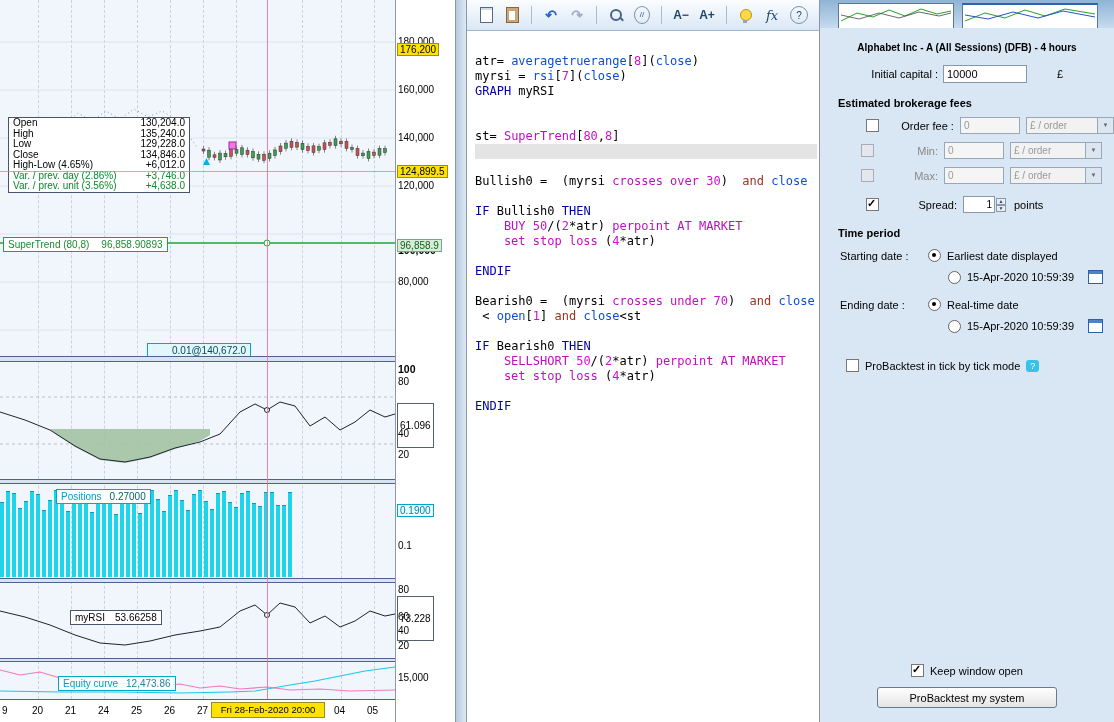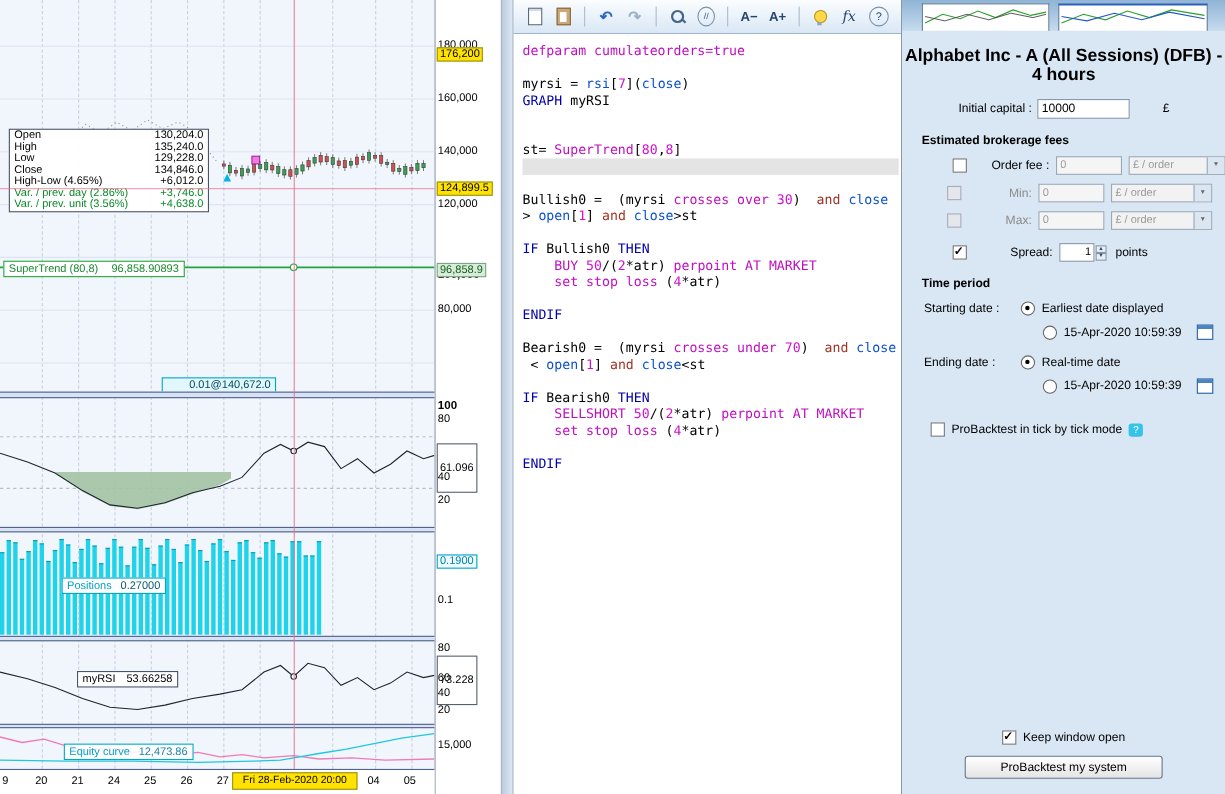--- a/index.html
+++ b/index.html
@@ -34,21 +34,21 @@
   .info-box{position:absolute;left:8px;top:117px;width:180px;background:rgba(255,255,255,.95);border:1px solid #49546a;z-index:3;font-size:10px;}
   .ib-row{display:flex;justify-content:space-between;padding:0 4px;line-height:10.5px;}
   .ib-row.g{color:#0a8a2a;}
   .ib-l{white-space:nowrap;}
   .ib-v{white-space:nowrap;}
 
   .chart-tag{position:absolute;font-size:10px;background:#fff;border:1px solid #49546a;padding:0 4px;height:13px;line-height:13px;white-space:nowrap;z-index:4;}
   .st-tag{left:3px;top:237px;border-color:#23a33c;color:#1c8a33;}
   .st-tag .val{margin-left:12px;}
   .trade-tag{left:147px;top:343px;border-color:#00a8c8;background:#e2f7fc;color:#054a5e;padding-left:24px;}
-  .pos-tag{left:56px;top:489px;border-color:#00a8c8;margin-top:36px;}
+  .pos-tag{left:56px;top:489px;border-color:#00a8c8;}
   .pos-tag .nm{color:#00a0c4;}
   .pos-tag .val{margin-left:8px;color:#0a5a6e;}
   .myrsi-tag{left:70px;top:610px;}
   .myrsi-tag .val{margin-left:10px;}
   .eq-tag{left:58px;top:676px;border-color:#00a8c8;background:rgba(255,255,255,.88);}
   .eq-tag .nm{color:#00a0c4;}
   .eq-tag .val{margin-left:8px;color:#1d87a5;}
 
   .hgrid{stroke:#dde4f2;stroke-width:1;}
   .dotted-history{stroke:#8a93a8;fill:none;stroke-dasharray:1,3;}
@@ -96,21 +96,21 @@
   .c-kw{color:#0000a8;}
   .c-lg{color:#a03324;}
   .c-id,.c-op{color:#000;}
 
   
   .settings{width:294px;flex:none;background:#d9e6f3;display:flex;flex-direction:column;font-size:11px;color:#000;}
   .tabbar{height:28px;flex:none;background:linear-gradient(#8fb4d6,#c6dbee);display:flex;align-items:flex-end;padding-left:18px;gap:8px;}
   .tab{background:#fff;border:1px solid #5a7896;border-bottom:none;height:25px;box-sizing:border-box;overflow:hidden;cursor:pointer;}
   .tab.t1{width:116px;}
   .tab.t2{width:136px;border-top:2px solid #2a62b8;}
-  .s-title{margin-top:14px;text-align:center;font-weight:bold;font-size:16px;}
+  .s-title{margin-top:14px;text-align:center;font-weight:bold;font-size:10px;}
   .cap-row{display:flex;align-items:center;margin:12px 0 0 34px;}
   .cap-label{width:84px;text-align:right;margin-right:5px;}
   .cap-input{width:76px;height:14px;border:1px solid #8798aa;font-size:11px;padding:1px 3px;background:#fff;}
   .cap-cur{margin-left:30px;}
   .s-heading{font-weight:bold;margin:14px 0 4px 18px;}
   .fee-row{display:flex;align-items:center;margin:4px 0 4px 46px;}
   .fee-row.indent{margin-left:41px;}
   .fee-row.indent .fee-label{width:58px;color:#8a8a8a;}
   .fee-label{width:72px;text-align:right;margin-right:0;}
   .fee-input{width:52px;height:13px;border:1px solid #98a8b8;background:#f5f5f5;color:#9a9a9a;font-size:10px;padding:1px 3px;margin-left:6px;}
@@ -447,31 +447,30 @@
       <span class="tbi glyph af">A−</span>
       <span class="tbi glyph af">A+</span>
       <span class="tb-sep"></span>
       <span class="tbi">
           <span class="ic-bulb"></span>
         </span>
       <span class="tbi glyph fx">fx</span>
       <span class="tbi glyph help">?</span>
     </div>
     <div class="code" id="code-area">
-        <div class="cl"><span class="c-mag">defparam cumulateorders=true</span></div>
-        <div class="cl">&nbsp;</div>
+        <div class="cl">&nbsp;</div>
+        <div class="cl"><span class="c-id">atr= </span><span class="c-fn">averagetruerange</span><span class="c-op">[</span><span class="c-num">8</span><span class="c-op">](</span><span class="c-fn">close</span><span class="c-op">)</span></div>
         <div class="cl"><span class="c-id">myrsi = </span><span class="c-fn">rsi</span><span class="c-op">[</span><span class="c-num">7</span><span class="c-op">](</span><span class="c-fn">close</span><span class="c-op">)</span></div>
         <div class="cl"><span class="c-kw">GRAPH</span><span class="c-id"> myRSI</span></div>
         <div class="cl">&nbsp;</div>
         <div class="cl">&nbsp;</div>
         <div class="cl"><span class="c-id">st= </span><span class="c-mag">SuperTrend</span><span class="c-op">[</span><span class="c-num">80</span><span class="c-op">,</span><span class="c-num">8</span><span class="c-op">]</span></div>
         <div class="cl hl">&nbsp;</div>
         <div class="cl">&nbsp;</div>
         <div class="cl"><span class="c-id">Bullish0 =  (myrsi </span><span class="c-mag">crosses over </span><span class="c-num">30</span><span class="c-op">)  </span><span class="c-lg">and</span><span class="c-fn"> close</span></div>
-        <div class="cl"><span class="c-op">&gt; </span><span class="c-fn">open</span><span class="c-op">[</span><span class="c-num">1</span><span class="c-op">] </span><span class="c-lg">and</span><span class="c-fn"> close</span><span class="c-op">&gt;</span><span class="c-id">st</span></div>
         <div class="cl">&nbsp;</div>
         <div class="cl"><span class="c-kw">IF</span><span class="c-id"> Bullish0 </span><span class="c-kw">THEN</span></div>
         <div class="cl"><span class="c-mag">    BUY </span><span class="c-num">50</span><span class="c-op">/(</span><span class="c-num">2</span><span class="c-op">*</span><span class="c-id">atr</span><span class="c-op">) </span><span class="c-mag">perpoint AT MARKET</span></div>
         <div class="cl"><span class="c-mag">    set stop loss </span><span class="c-op">(</span><span class="c-num">4</span><span class="c-op">*</span><span class="c-id">atr</span><span class="c-op">)</span></div>
         <div class="cl">&nbsp;</div>
         <div class="cl"><span class="c-kw">ENDIF</span></div>
         <div class="cl">&nbsp;</div>
         <div class="cl"><span class="c-id">Bearish0 =  (myrsi </span><span class="c-mag">crosses under </span><span class="c-num">70</span><span class="c-op">)  </span><span class="c-lg">and</span><span class="c-fn"> close</span></div>
         <div class="cl"><span class="c-op"> &lt; </span><span class="c-fn">open</span><span class="c-op">[</span><span class="c-num">1</span><span class="c-op">] </span><span class="c-lg">and</span><span class="c-fn"> close</span><span class="c-op">&lt;</span><span class="c-id">st</span></div>
         <div class="cl">&nbsp;</div>

